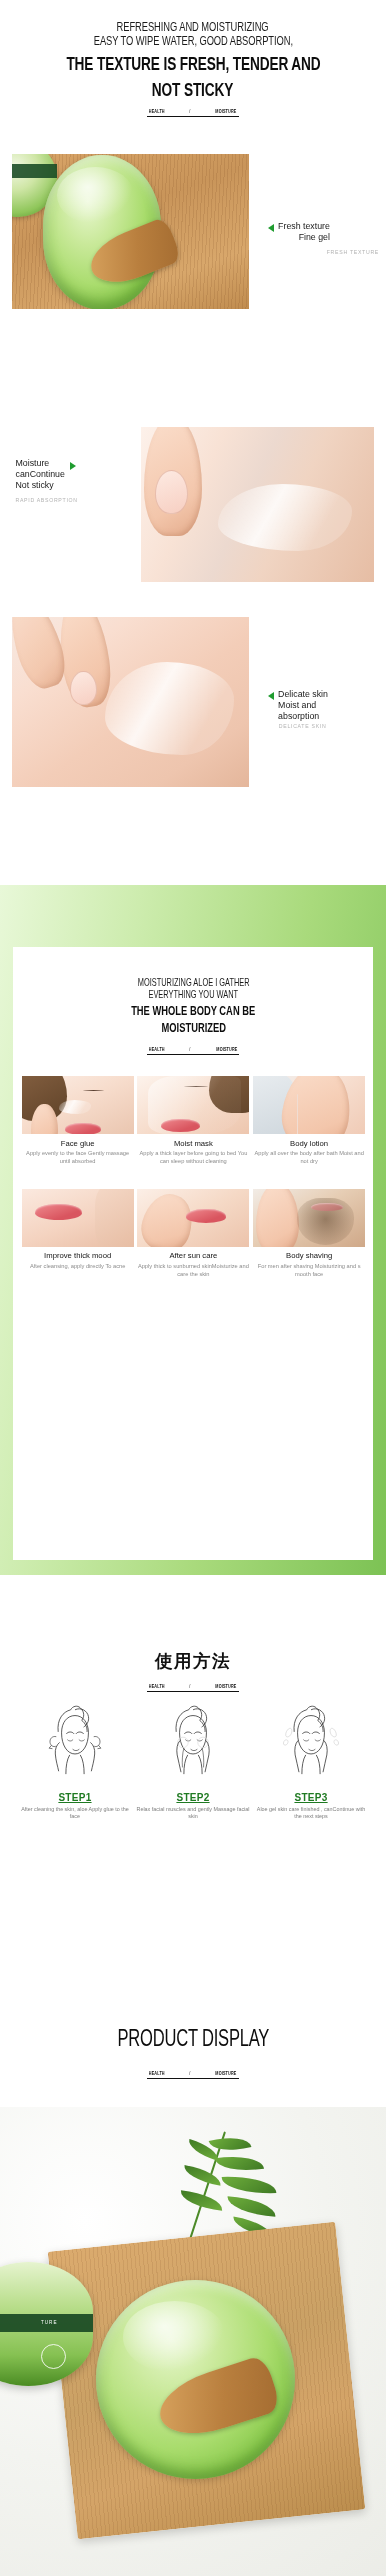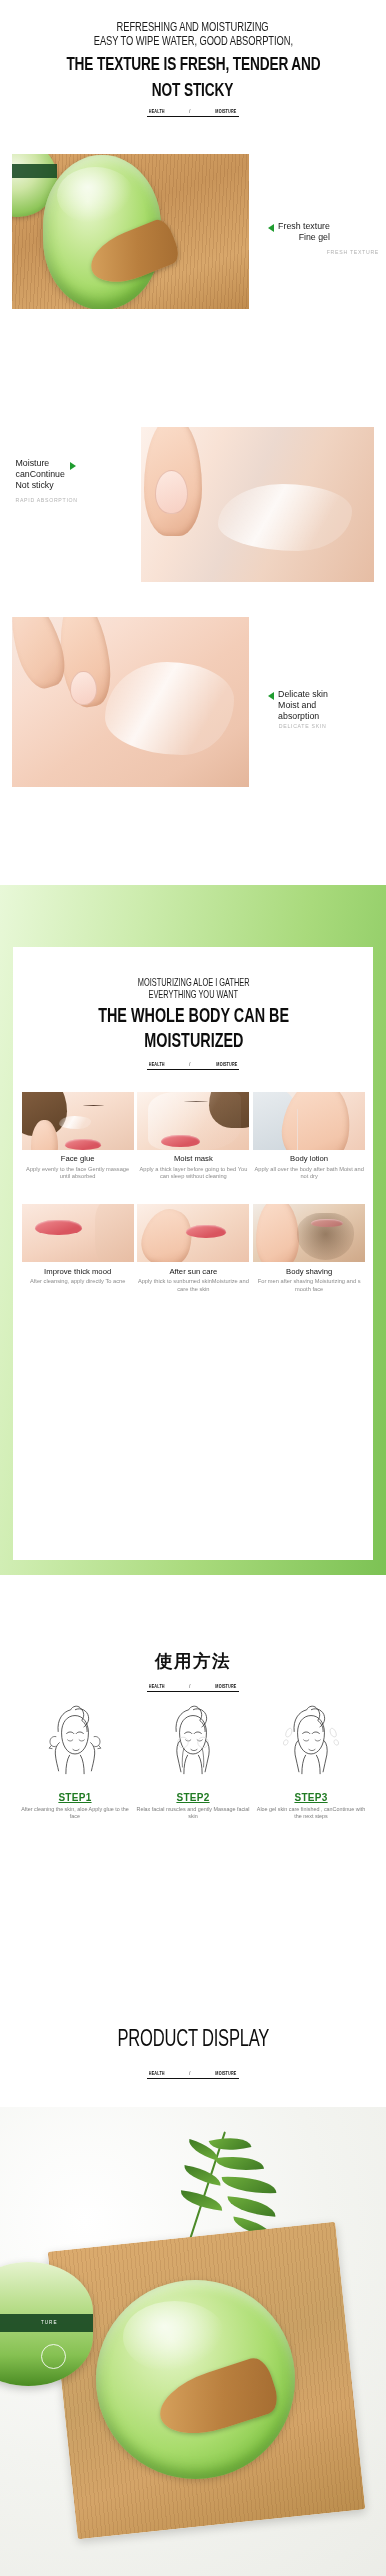--- a/index.html
+++ b/index.html
@@ -159,21 +159,21 @@
   
   .green-band {
     position:absolute; left:0; width:386px;
     background: linear-gradient(100deg,#e8f8d8 0%,#cdecae 28%,#a9da7c 62%,#7cc254 100%);
   }
   .white-card { position:absolute; background:#fff; }
   .card-head-sub {
     font-size: 10.3px; line-height:1.14; font-weight:400; color:#1b1b1b; text-align:center;
   }
   .card-head-main {
-    font-size: 20px; line-height:1.1; font-weight:700; color:#0d0d0d; text-align:center; margin-top:3.1px;
+    font-size: 13px; line-height:1.1; font-weight:700; color:#0d0d0d; text-align:center; margin-top:3.1px;
   }
 
   .grid6 { display:grid; grid-template-columns: repeat(3, 1fr); column-gap: 3.6px; row-gap: 0; }
   .cell { text-align:center; }
   .cell-photo { width:100%; height:58px; overflow:hidden; position:relative; }
   .cell-title { font-size:7.7px; color:#141414; margin-top:4.6px; font-weight:400; }
   .cell-desc { font-size:5.7px; color:#8c8c8c; line-height:1.34; margin-top:2.6px; }
 
   
   .face-a { background: linear-gradient(155deg,#fceee6 0%,#f7ddcd 45%,#eac6b0 100%); }

